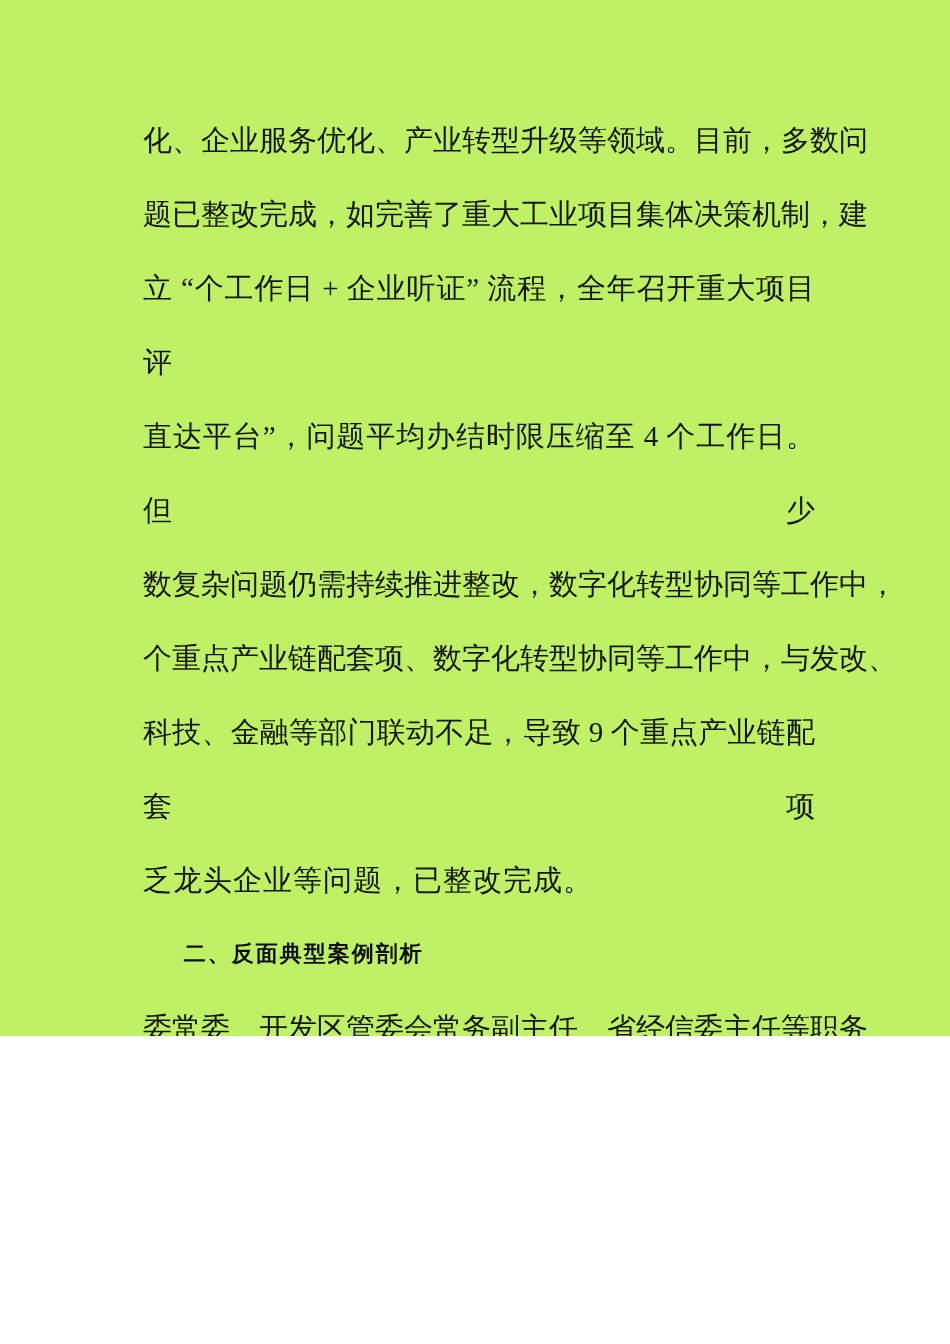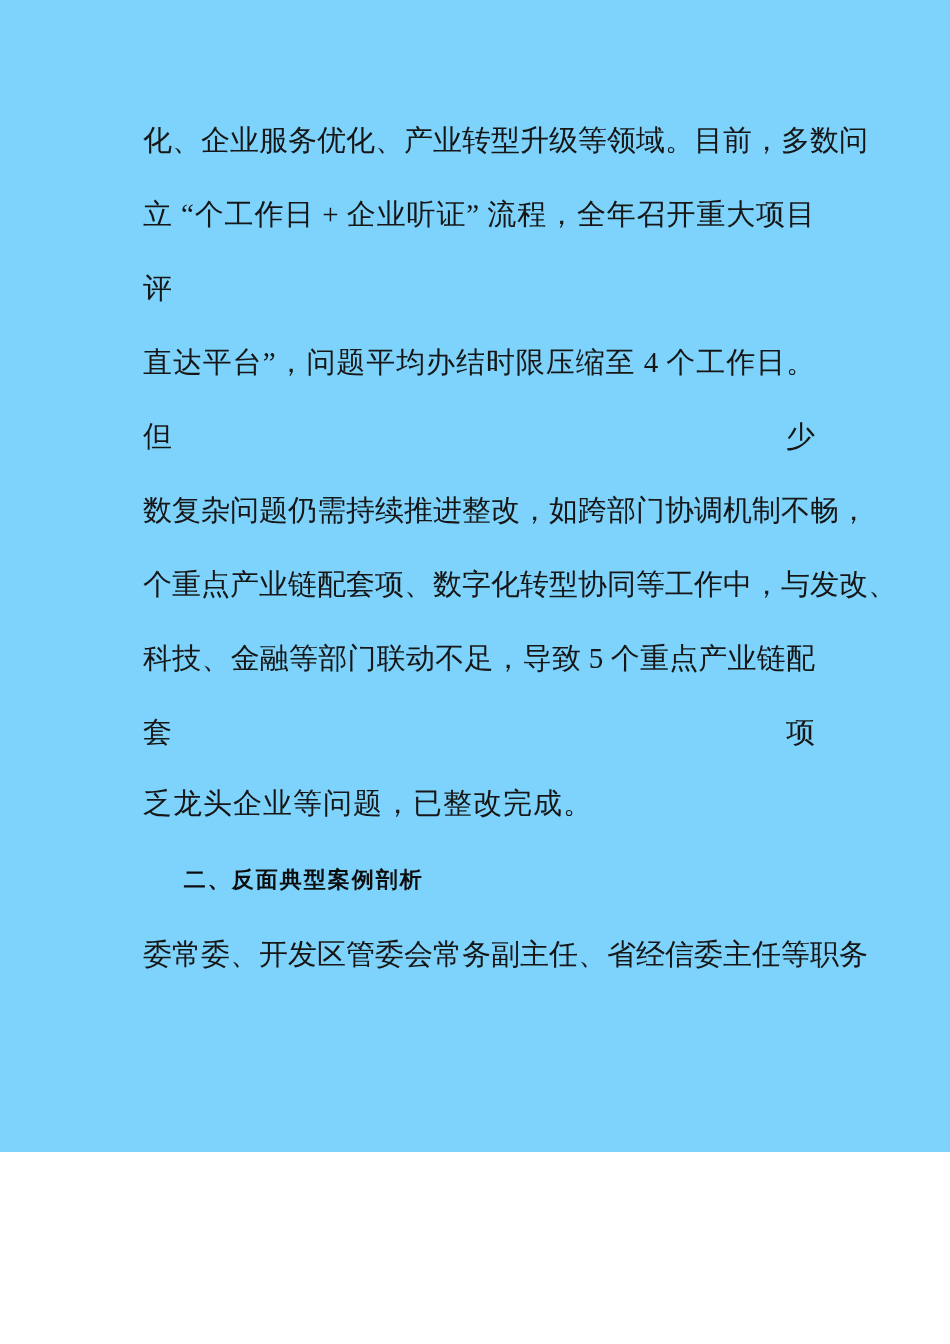--- a/index.html
+++ b/index.html
@@ -3,22 +3,22 @@
 <meta charset="utf-8">
 <style>
   html, body {
     margin: 0;
     padding: 0;
     background: #ffffff;
   }
   .page {
     position: relative;
     width: 950px;
-    height: 1152px;
-    background: #7dd3fc;
+    height: 1036px;
+    background: #bef264;
     overflow: hidden;
   }
   .text-block {
     position: absolute;
     left: 143px;
     top: 103px;
     width: 672px;
     color: #161616;
     font-family: "Liberation Serif", "DejaVu Serif", serif;
     font-size: 29px;
@@ -30,21 +30,20 @@
     text-align-last: justify;
     white-space: nowrap;
   }
   
   .t-line.wrapok { white-space: normal; }
   .t-line--end {
     text-align: right;
     text-align-last: left;
     letter-spacing: 1px;
     white-space: normal;
-    font-family: Liberation Mono, monospace;
   }
   .t-line--indent {
     text-indent: 2em;
   }
   .section-heading {
     margin: 0;
     font-size: 22px;
     line-height: 74px;
     font-weight: bold;
     text-indent: 1.85em;
@@ -54,25 +53,26 @@
   .para { margin: 0; }
 </style>
 </head>
 <body>
 
 <div class="page">
   <div class="text-block">
 
     <div class="para">
       <div class="t-line">化、企业服务优化、产业转型升级等领域。目前，多数问</div>
+      <div class="t-line">题已整改完成，如完善了重大工业项目集体决策机制，建</div>
       <div class="t-line wrapok">立 “个工作日 + 企业听证” 流程，全年召开重大项目评</div>
       <div class="t-line wrapok">直达平台”，问题平均办结时限压缩至 4 个工作日。但少</div>
-      <div class="t-line">数复杂问题仍需持续推进整改，如跨部门协调机制不畅，</div>
+      <div class="t-line">数复杂问题仍需持续推进整改，数字化转型协同等工作中，</div>
       <div class="t-line">个重点产业链配套项、数字化转型协同等工作中，与发改、</div>
-      <div class="t-line wrapok">科技、金融等部门联动不足，导致 5 个重点产业链配套项</div>
+      <div class="t-line wrapok">科技、金融等部门联动不足，导致 9 个重点产业链配套项</div>
       <div class="t-line t-line--end">乏龙头企业等问题，已整改完成。</div>
     </div>
 
     <h2 class="section-heading">二、反面典型案例剖析</h2>
 
     <div class="para">
       <div class="t-line">委常委、开发区管委会常务副主任、省经信委主任等职务</div>
 
     </div>
 

